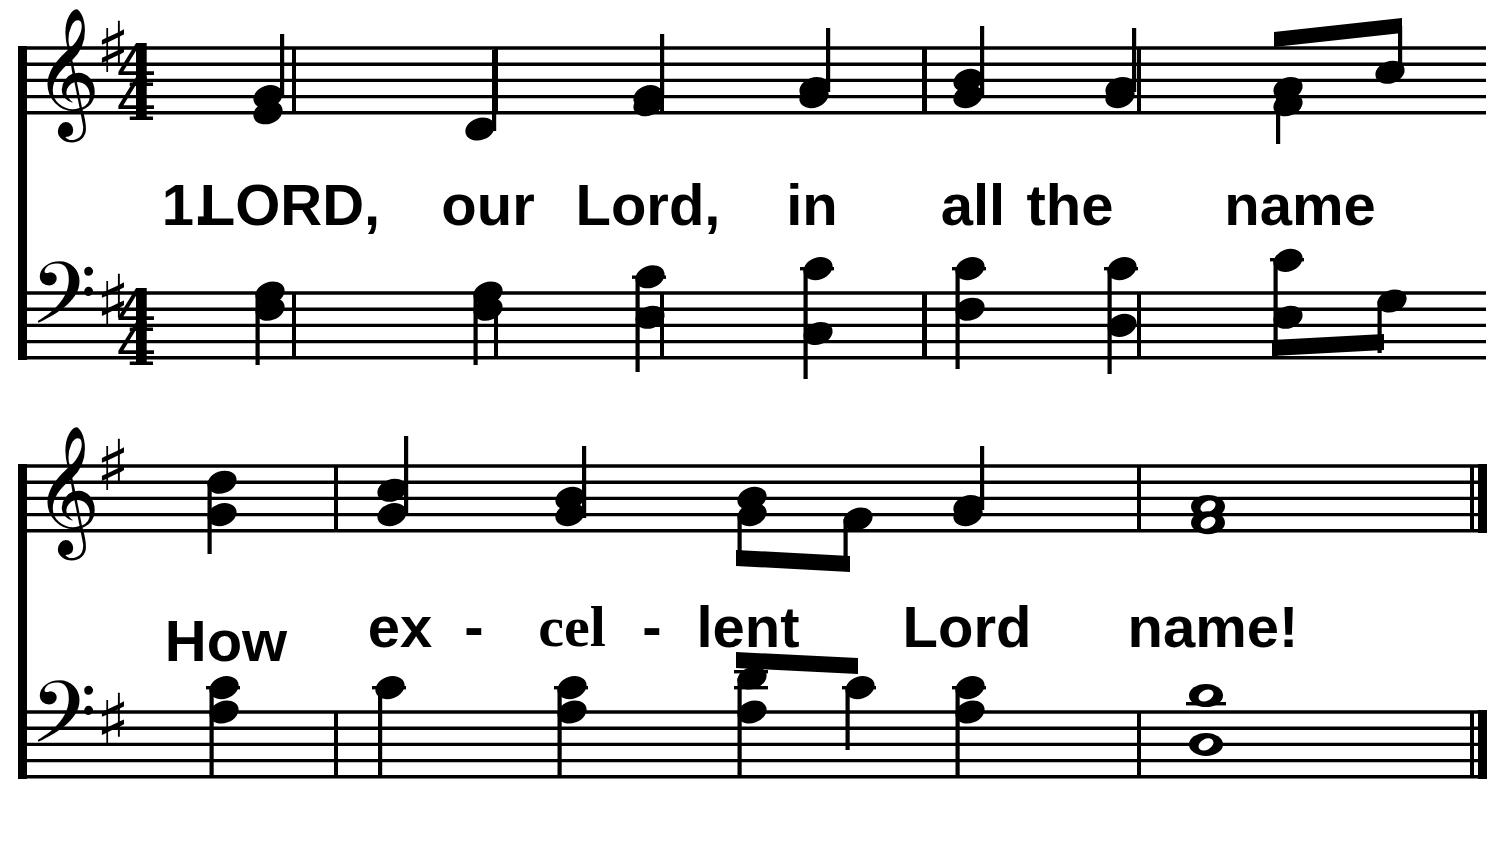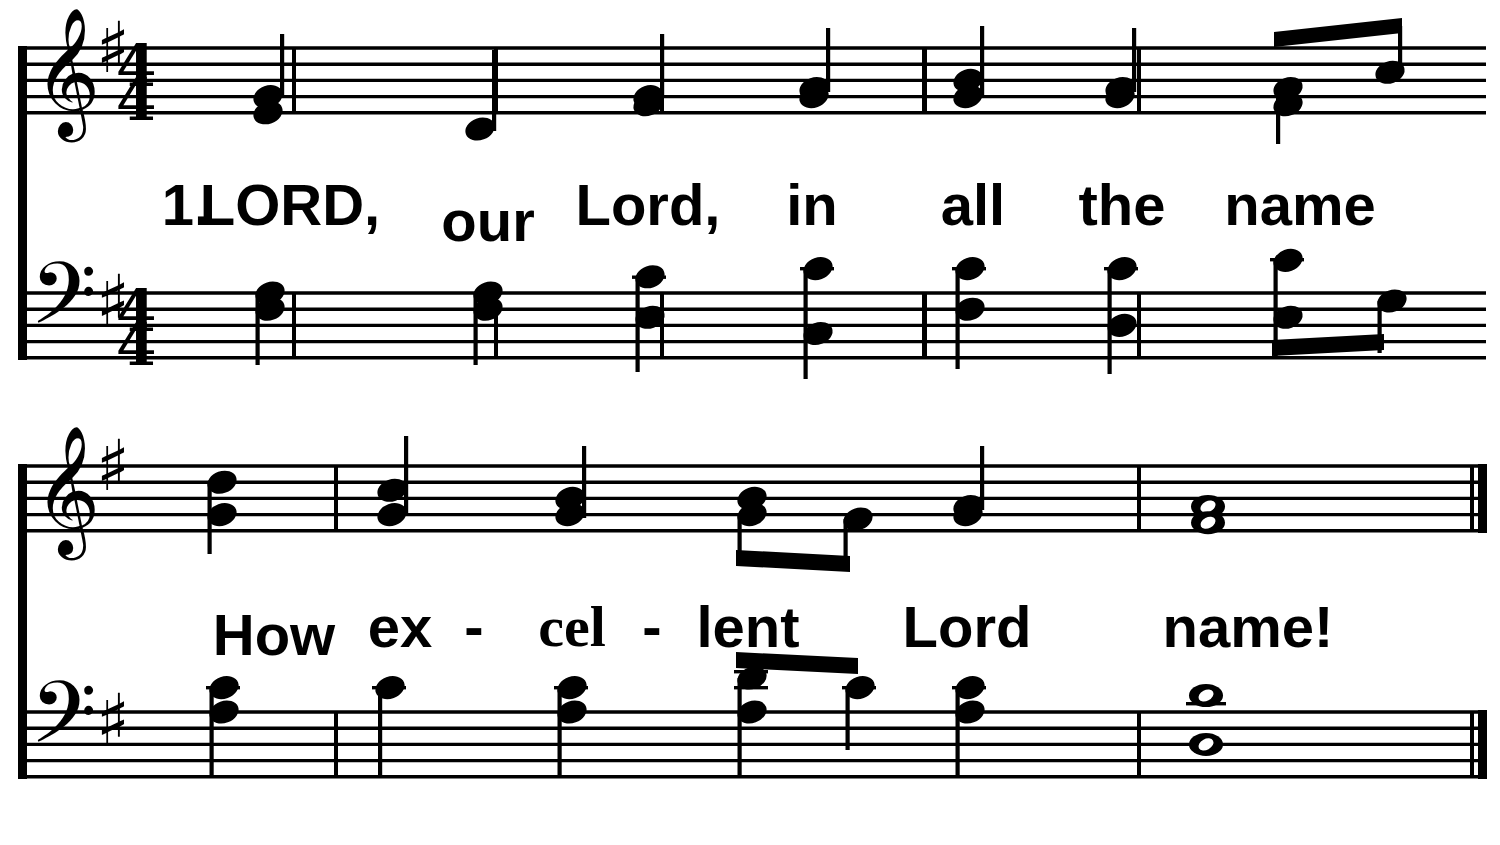--- a/index.html
+++ b/index.html
@@ -136,25 +136,25 @@
         <rect x="1273.5" y="261" width="4.2" height="96"></rect>
         <ellipse cx="1392" cy="301" rx="15" ry="11" transform="rotate(-20 1392 301)"></ellipse>
         <rect x="1377.5" y="301" width="4.2" height="52"></rect>
         <polygon points="1272,340 1384,334 1384,350 1272,356"></polygon>
       </g>
     </svg>
 
     <div>
       <span class="syl" style="left:186px;top:176px;">1.</span>
       <span class="syl" style="left:290px;top:176px;">LORD,</span>
-      <span class="syl" style="left:488px;top:192px;">our</span>
+      <span class="syl" style="left:488px;top:176px;">our</span>
       <span class="syl" style="left:648px;top:176px;">Lord,</span>
       <span class="syl" style="left:812px;top:176px;">in</span>
       <span class="syl" style="left:973px;top:176px;">all</span>
-      <span class="syl" style="left:1122px;top:176px;">the</span>
+      <span class="syl" style="left:1070px;top:176px;">the</span>
       <span class="syl" style="left:1300px;top:176px;">name</span>
     </div>
   </div>
 
   <div class="system" id="sys2" style="top:420px;height:425px;">
     <svg width="1500" height="425" viewBox="0 0 1500 425">
 
       <g stroke="#000" stroke-width="3.4">
         <line x1="22" y1="46" x2="1486" y2="46"></line>
         <line x1="22" y1="62.2" x2="1486" y2="62.2"></line>
@@ -259,24 +259,24 @@
           <rect x="1186" y="282" width="40" height="3.4"></rect>
           <ellipse cx="1206" cy="275.5" rx="17" ry="11.5" fill="#000"></ellipse>
           <ellipse cx="1206" cy="275.5" rx="8" ry="5.4" fill="#fff" transform="rotate(-28 1206 275.5)"></ellipse>
           <ellipse cx="1206" cy="324.4" rx="17" ry="11.5" fill="#000"></ellipse>
           <ellipse cx="1206" cy="324.4" rx="8" ry="5.4" fill="#fff" transform="rotate(-28 1206 324.4)"></ellipse>
         </g>
       </g>
     </svg>
 
     <div>
-      <span class="syl" style="left:226px;top:186px;margin-left:48px;">How</span>
+      <span class="syl" style="left:226px;top:192px;">How</span>
       <span class="syl" style="left:400px;top:178px;">ex</span>
       <span class="hyph" style="left:474px;top:178px;">-</span>
       <span class="syl" style="left:572px;top:178px;font-family:Liberation Serif, serif;">cel</span>
       <span class="hyph" style="left:652px;top:178px;">-</span>
       <span class="syl" style="left:748px;top:178px;">lent</span>
       <span class="syl" style="left:967px;top:178px;">Lord</span>
-      <span class="syl" style="left:1213px;top:178px;margin-left:35px;">name!</span>
+      <span class="syl" style="left:1213px;top:178px;">name!</span>
     </div>
   </div>
 
 </div>
 
 </body></html>

